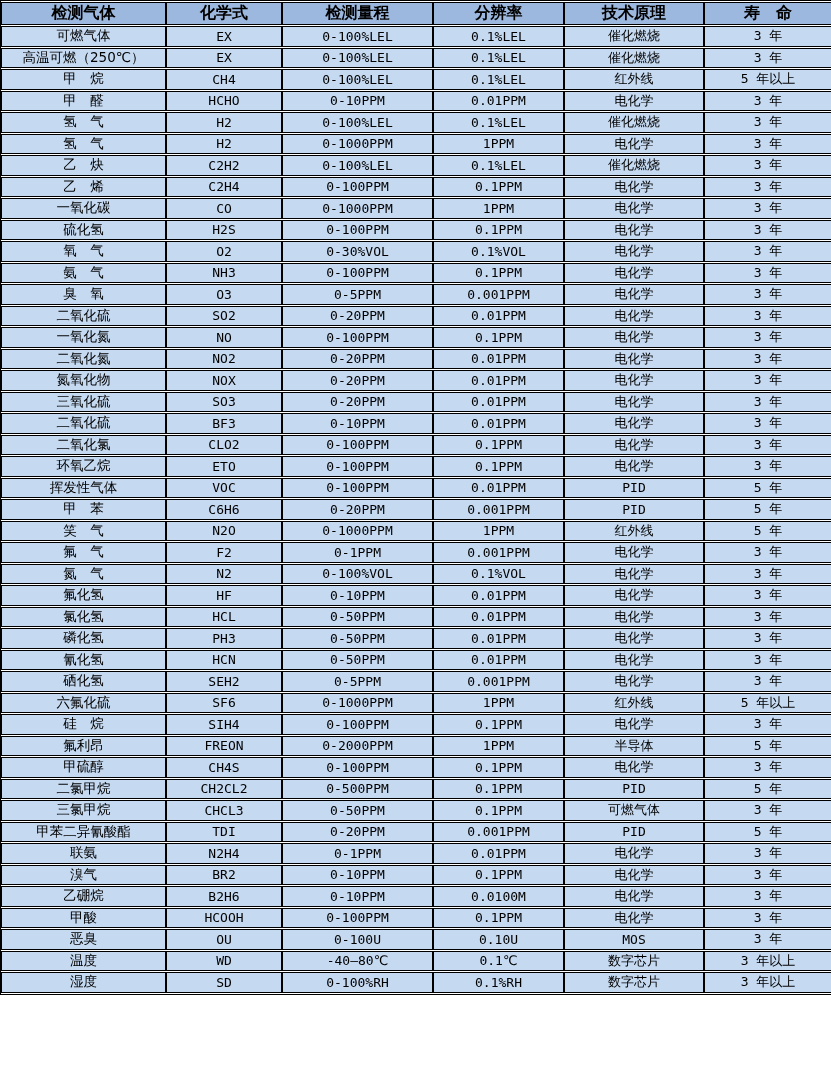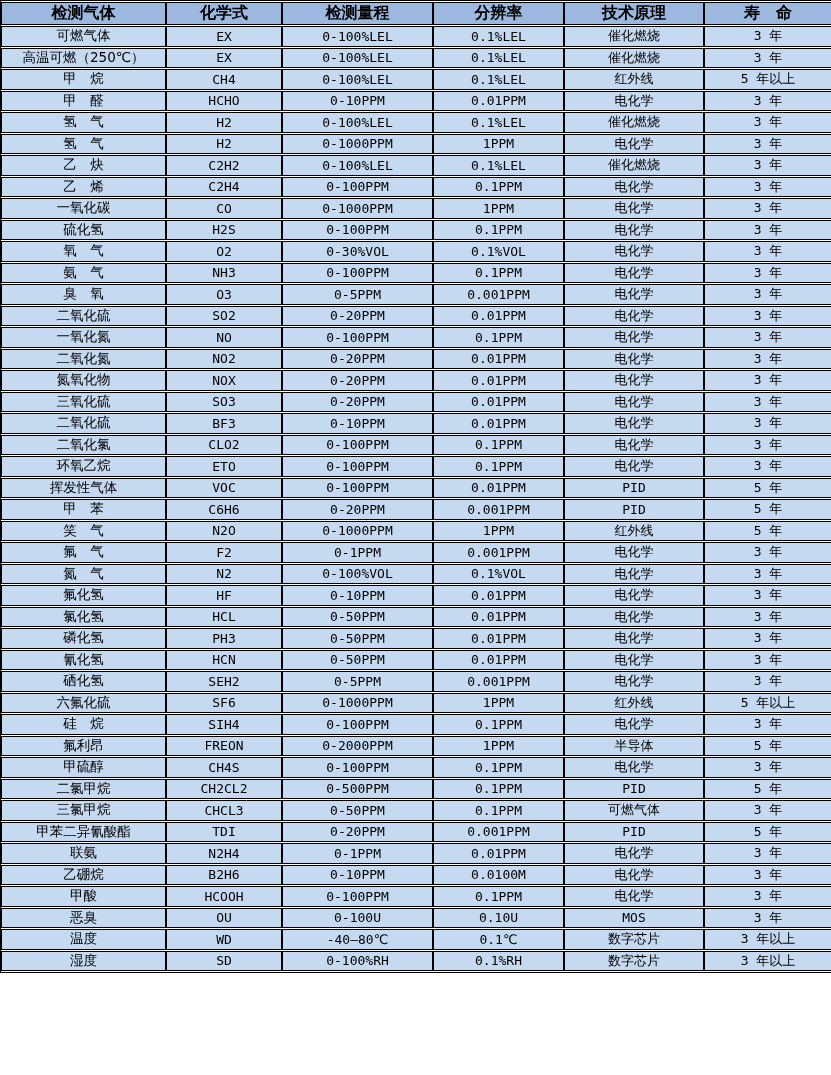--- a/index.html
+++ b/index.html
@@ -386,20 +386,28 @@
       </tr>
       <tr>
         <td class="c-name">联氨</td>
         <td>N2H4</td>
         <td>0-1PPM</td>
         <td>0.01PPM</td>
         <td>电化学</td>
         <td>3 年</td>
       </tr>
       <tr>
+        <td class="c-name">溴气</td>
+        <td>BR2</td>
+        <td>0-10PPM</td>
+        <td>0.1PPM</td>
+        <td>电化学</td>
+        <td>3 年</td>
+      </tr>
+      <tr>
         <td class="c-name">乙硼烷</td>
         <td>B2H6</td>
         <td>0-10PPM</td>
         <td>0.0100M</td>
         <td>电化学</td>
         <td>3 年</td>
       </tr>
       <tr>
         <td class="c-name">甲酸</td>
         <td>HCOOH</td>

